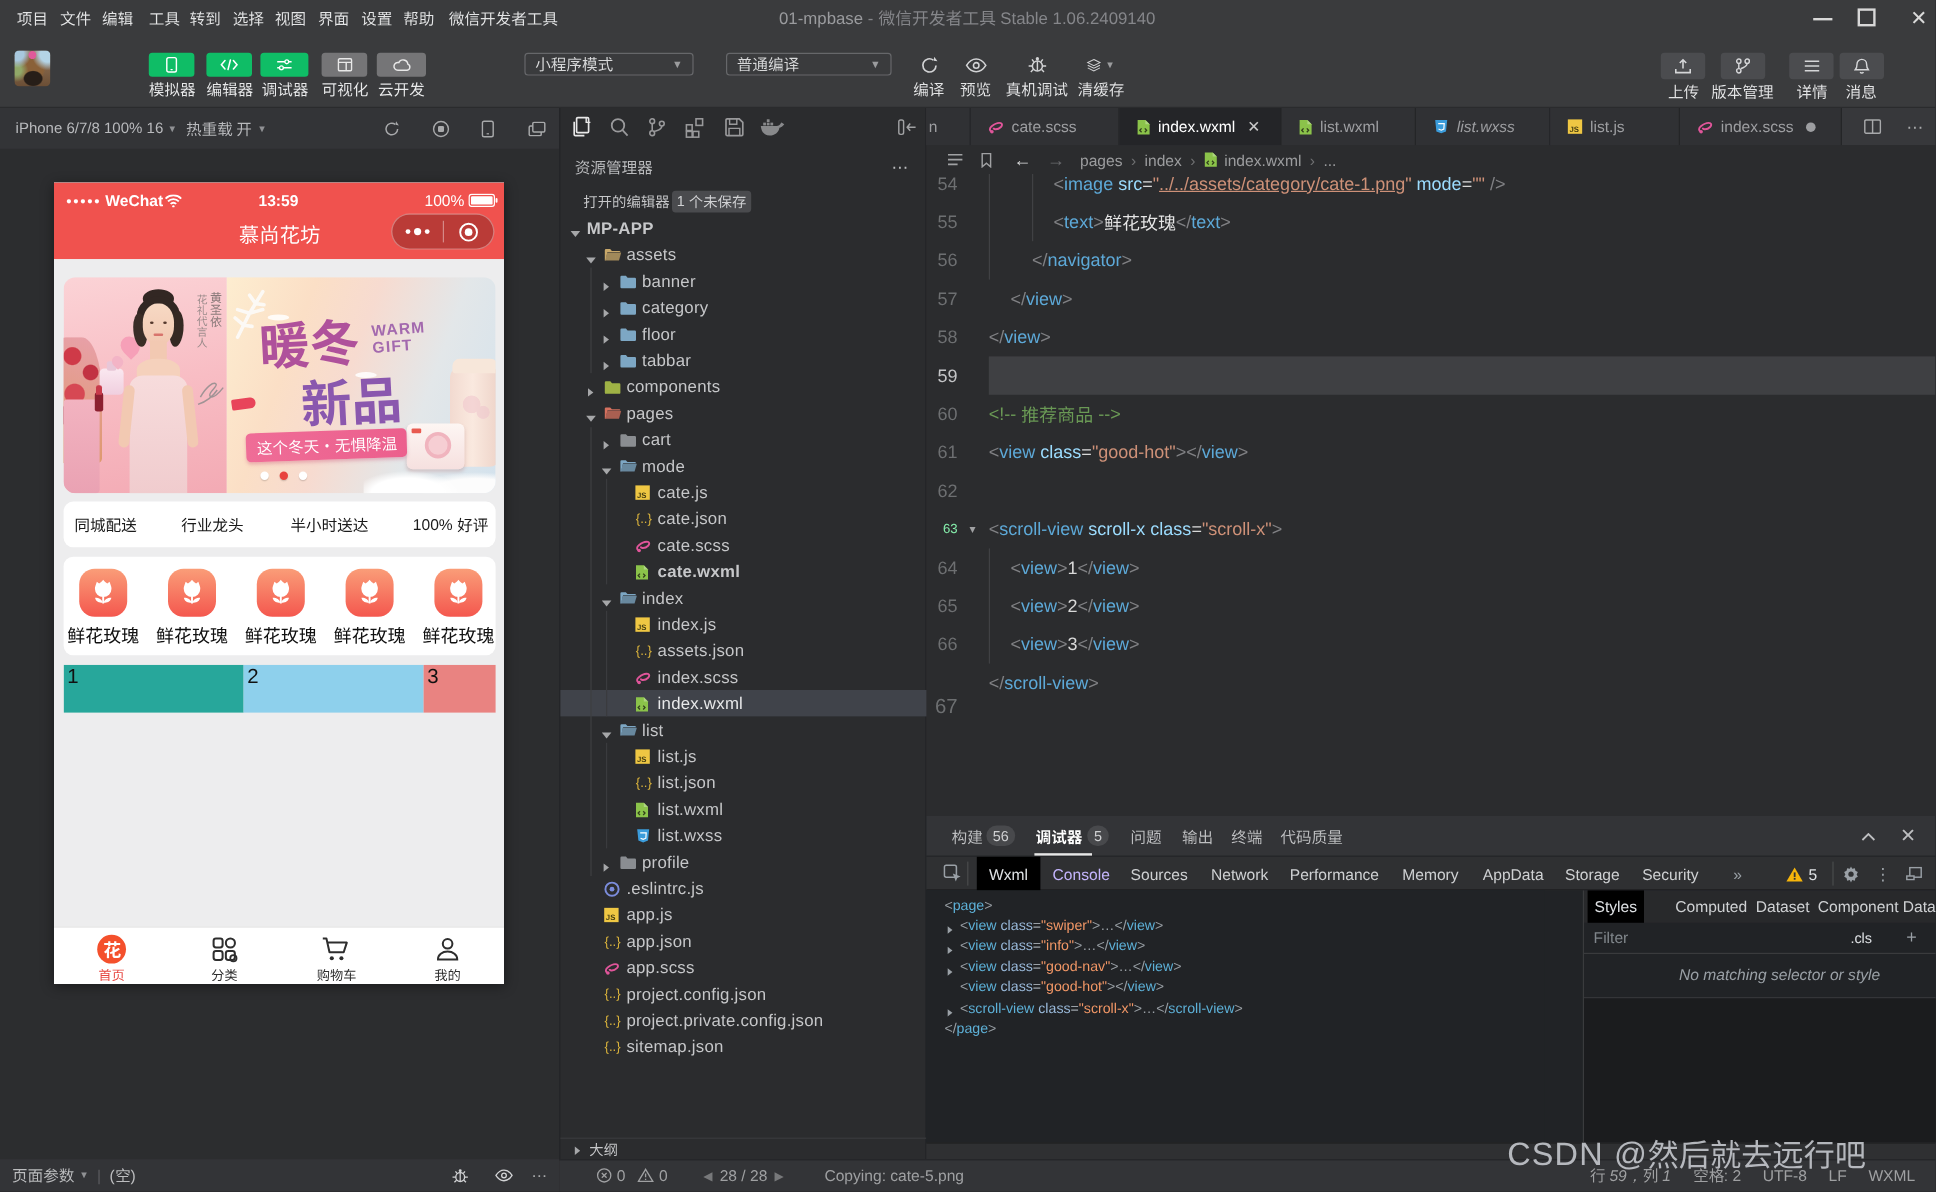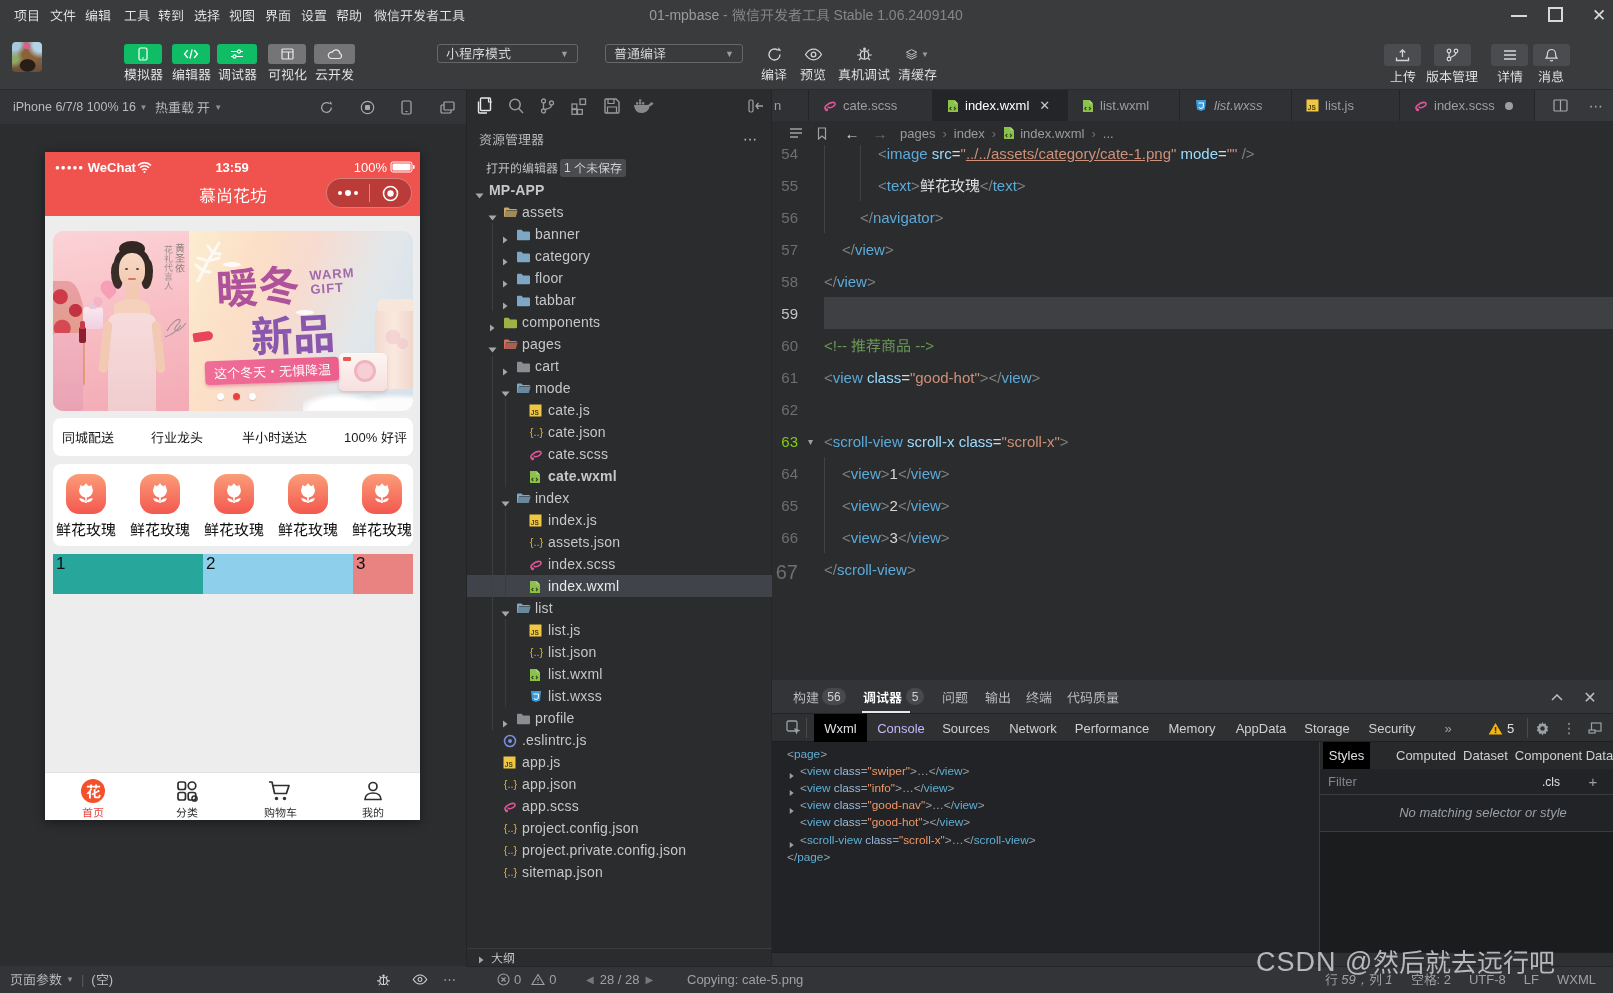--- a/index.html
+++ b/index.html
@@ -984,30 +984,30 @@
     <div class="abs mono" style="left:0px;top:120px;width:26px;height:32px;display:flex;align-items:center;justify-content:flex-end;color:#6d6f71;font-size:15px;">58</div>
     <div class="abs mono" style="left:52px;top:120px;width:780px;height:32px;display:flex;align-items:center;white-space:pre;font-size:15px;"><span style="color:#808184;">&lt;/</span><span style="color:#5da9d8;">view</span><span style="color:#808184;">&gt;</span></div>
     <div class="abs mono" style="left:0px;top:152px;width:26px;height:32px;display:flex;align-items:center;justify-content:flex-end;color:#c4c5c7;font-size:15px;">59</div>
     <div class="abs mono" style="left:0px;top:184px;width:26px;height:32px;display:flex;align-items:center;justify-content:flex-end;color:#6d6f71;font-size:15px;">60</div>
     <div class="abs mono" style="left:52px;top:184px;width:780px;height:32px;display:flex;align-items:center;white-space:pre;font-size:15px;"><span style="color:#6a9955;">&lt;!-- </span><svg class="zh " style="vertical-align:-1.8px;" width="60.0" height="15" viewBox="0 -880 4000 1000">
         <path transform="scale(1,-1)" fill="#6a9955" d="M32 307Q91 324 174 350Q258 375 345 402L356 333Q277 308 196 282Q116 255 51 234ZM40 641H354V571H40ZM169 839H242V12Q242 -19 234 -36Q226 -54 207 -63Q188 -73 158 -76Q128 -78 79 -78Q78 -63 72 -42Q65 -22 57 -5Q89 -6 116 -6Q142 -7 151 -6Q160 -6 164 -2Q169 2 169 12ZM455 461H919V394H455ZM456 262H918V195H456ZM458 59H954V-11H458ZM502 834 573 816Q547 736 512 658Q476 581 435 514Q394 446 349 394Q344 401 334 411Q323 421 312 432Q301 442 293 448Q337 495 376 556Q415 618 448 689Q480 760 502 834ZM503 661H934V592H503V-80H431V602L488 661ZM672 624H743V22H672ZM641 807 706 832Q729 798 750 758Q771 717 780 686L713 657Q703 688 682 730Q662 772 641 807Z M1061 564H1936V496H1061ZM1415 413H1826V352H1415ZM1340 211H1950V146H1340ZM1381 658 1452 639Q1390 489 1294 366Q1197 244 1079 164Q1075 171 1066 182Q1056 194 1046 205Q1036 216 1028 223Q1143 296 1234 409Q1326 522 1381 658ZM1615 278H1687V0Q1687 -29 1680 -44Q1672 -59 1650 -68Q1628 -75 1591 -76Q1554 -78 1499 -78Q1497 -64 1490 -46Q1482 -28 1475 -14Q1517 -15 1551 -15Q1585 -15 1596 -15Q1607 -14 1611 -11Q1615 -8 1615 2ZM1800 413H1817L1832 417L1878 381Q1833 340 1772 301Q1711 262 1653 236Q1647 246 1635 258Q1623 271 1615 278Q1649 293 1684 314Q1719 334 1750 357Q1781 380 1800 400ZM1282 839H1355V612H1282ZM1644 840H1717V613H1644ZM1053 763H1946V695H1053ZM1199 343 1251 395 1270 389V-80H1199Z M2118 523H2855V459H2190V-78H2118ZM2816 523H2885V3Q2885 -26 2876 -41Q2868 -56 2846 -64Q2824 -72 2784 -73Q2744 -74 2680 -74Q2677 -61 2671 -45Q2665 -29 2657 -16Q2688 -17 2716 -17Q2745 -17 2766 -16Q2786 -16 2793 -16Q2806 -16 2811 -12Q2816 -7 2816 4ZM2352 277H2682V49H2352V104H2619V221H2352ZM2314 277H2378V1H2314ZM2061 732H2940V667H2061ZM2274 643 2341 666Q2358 640 2377 608Q2396 576 2405 554L2336 526Q2326 549 2308 582Q2291 616 2274 643ZM2659 660 2739 642Q2714 601 2686 560Q2659 518 2636 489L2573 507Q2588 528 2604 555Q2620 582 2634 610Q2649 638 2659 660ZM2441 825 2513 844Q2529 813 2544 778Q2560 742 2568 716L2493 692Q2485 719 2470 756Q2455 794 2441 825ZM2560 404 2603 449Q2636 427 2673 400Q2710 373 2744 347Q2779 321 2801 302L2756 250Q2735 270 2701 298Q2667 325 2630 353Q2593 381 2560 404ZM2395 442 2451 416Q2425 386 2392 355Q2358 324 2322 296Q2287 267 2255 245Q2253 252 2246 263Q2240 274 2233 286Q2226 298 2220 305Q2265 332 2313 369Q2361 406 2395 442Z M3302 726V536H3701V726ZM3229 797H3778V464H3229ZM3083 357H3439V-71H3364V286H3155V-80H3083ZM3549 357H3925V-74H3849V286H3621V-80H3549ZM3116 47H3395V-26H3116ZM3585 47H3882V-26H3585Z"></path>
       </svg><span style="color:#6a9955;"> --&gt;</span></div>
     <div class="abs mono" style="left:0px;top:216px;width:26px;height:32px;display:flex;align-items:center;justify-content:flex-end;color:#6d6f71;font-size:15px;">61</div>
     <div class="abs mono" style="left:52px;top:216px;width:780px;height:32px;display:flex;align-items:center;white-space:pre;font-size:15px;"><span style="color:#808184;">&lt;</span><span style="color:#5da9d8;">view</span><span style="color:#d8d8d8;"> </span><span style="color:#9cdcfe;">class</span><span style="color:#d8d8d8;">=</span><span style="color:#ce9178;">"</span><span style="color:#ce9178;">good-hot</span><span style="color:#ce9178;">"</span><span style="color:#808184;">&gt;&lt;/</span><span style="color:#5da9d8;">view</span><span style="color:#808184;">&gt;</span></div>
     <div class="abs mono" style="left:0px;top:248px;width:26px;height:32px;display:flex;align-items:center;justify-content:flex-end;color:#6d6f71;font-size:15px;">62</div>
-    <div class="abs mono" style="left:0px;top:280px;width:26px;height:32px;display:flex;align-items:center;justify-content:flex-end;color:#84cc16;font-size:15px;">63</div>
+    <div class="abs mono" style="left:0px;top:280px;width:26px;height:32px;display:flex;align-items:center;justify-content:flex-end;color:#86efac;font-size:11px;">63</div>
     <div class="abs" style="left:36px;top:280px;width:14px;height:32px;display:flex;align-items:center;color:#a0a1a3;font-size:10px;">▾</div>
     <div class="abs mono" style="left:52px;top:280px;width:780px;height:32px;display:flex;align-items:center;white-space:pre;font-size:15px;"><span style="color:#808184;">&lt;</span><span style="color:#5da9d8;">scroll-view</span><span style="color:#d8d8d8;"> </span><span style="color:#9cdcfe;">scroll-x</span><span style="color:#d8d8d8;"> </span><span style="color:#9cdcfe;">class</span><span style="color:#d8d8d8;">=</span><span style="color:#ce9178;">"</span><span style="color:#ce9178;">scroll-x</span><span style="color:#ce9178;">"</span><span style="color:#808184;">&gt;</span></div>
     <div class="abs mono" style="left:0px;top:312px;width:26px;height:32px;display:flex;align-items:center;justify-content:flex-end;color:#6d6f71;font-size:15px;">64</div>
     <div class="abs mono" style="left:70px;top:312px;width:780px;height:32px;display:flex;align-items:center;white-space:pre;font-size:15px;"><span style="color:#808184;">&lt;</span><span style="color:#5da9d8;">view</span><span style="color:#808184;">&gt;</span><span style="color:#d8d8d8;">1</span><span style="color:#808184;">&lt;/</span><span style="color:#5da9d8;">view</span><span style="color:#808184;">&gt;</span></div>
     <div class="abs mono" style="left:0px;top:344px;width:26px;height:32px;display:flex;align-items:center;justify-content:flex-end;color:#6d6f71;font-size:15px;">65</div>
     <div class="abs mono" style="left:70px;top:344px;width:780px;height:32px;display:flex;align-items:center;white-space:pre;font-size:15px;"><span style="color:#808184;">&lt;</span><span style="color:#5da9d8;">view</span><span style="color:#808184;">&gt;</span><span style="color:#d8d8d8;">2</span><span style="color:#808184;">&lt;/</span><span style="color:#5da9d8;">view</span><span style="color:#808184;">&gt;</span></div>
     <div class="abs mono" style="left:0px;top:376px;width:26px;height:32px;display:flex;align-items:center;justify-content:flex-end;color:#6d6f71;font-size:15px;">66</div>
     <div class="abs mono" style="left:70px;top:376px;width:780px;height:32px;display:flex;align-items:center;white-space:pre;font-size:15px;"><span style="color:#808184;">&lt;</span><span style="color:#5da9d8;">view</span><span style="color:#808184;">&gt;</span><span style="color:#d8d8d8;">3</span><span style="color:#808184;">&lt;/</span><span style="color:#5da9d8;">view</span><span style="color:#808184;">&gt;</span></div>
-    <div class="abs mono" style="left:0px;top:411px;width:26px;height:32px;display:flex;align-items:center;justify-content:flex-end;color:#6d6f71;font-size:20px;">67</div>
+    <div class="abs mono" style="left:0px;top:428px;width:26px;height:32px;display:flex;align-items:center;justify-content:flex-end;color:#6d6f71;font-size:17px;">67</div>
     <div class="abs mono" style="left:52px;top:408px;width:780px;height:32px;display:flex;align-items:center;white-space:pre;font-size:15px;"><span style="color:#808184;">&lt;/</span><span style="color:#5da9d8;">scroll-view</span><span style="color:#808184;">&gt;</span></div>
     <div class="abs" style="left:52px;top:-8px;width:1px;height:96px;background:#404144;"></div>
     <div class="abs" style="left:88px;top:-8px;width:1px;height:64px;background:#404144;"></div>
     <div class="abs" style="left:52px;top:312px;width:1px;height:96px;background:#404144;"></div>
   </div>
 <div class="abs" style="left:772px;top:680px;width:841px;height:272px;background:#212326;">
     <div class="abs" style="left:0px;top:0px;width:841px;height:34px;background:#333437;border-bottom:1px solid #222325;">
       <div class="abs" style="left:21px;top:0px;width:60px;height:34px;display:flex;align-items:center;">
         <svg class="zh " style="vertical-align:-1.6px;" width="26.0" height="13" viewBox="0 -880 2000 1000">
           <path transform="scale(1,-1)" fill="#bdbec0" d="M516 840 590 824Q571 751 544 680Q518 610 486 549Q455 488 419 441Q412 447 400 456Q389 465 378 474Q366 482 357 487Q393 530 423 586Q453 643 476 708Q500 773 516 840ZM507 676H893V606H474ZM864 676H938Q938 676 938 668Q938 661 938 652Q937 642 937 637Q932 460 926 340Q920 219 912 142Q905 66 895 24Q885 -18 871 -37Q856 -58 838 -66Q821 -74 797 -77Q774 -80 739 -80Q704 -79 667 -77Q666 -61 660 -40Q653 -19 644 -2Q684 -6 718 -6Q751 -7 766 -7Q780 -8 788 -5Q797 -2 804 8Q816 22 825 62Q834 103 840 178Q847 254 853 372Q859 490 864 659ZM430 138 427 195 461 219 718 264Q720 251 724 234Q727 216 730 207Q637 189 581 177Q525 165 495 158Q465 151 452 146Q438 142 430 138ZM430 138Q429 145 424 158Q420 170 416 183Q411 196 407 205Q419 208 430 224Q441 241 454 265Q460 277 472 304Q485 332 500 370Q515 408 530 452Q544 495 554 538L626 517Q607 456 583 394Q559 333 532 278Q504 223 477 178V176Q477 176 470 172Q463 169 454 163Q444 157 437 150Q430 144 430 138ZM632 376 687 396Q707 358 726 314Q745 269 760 228Q776 186 784 155L724 130Q716 162 702 204Q687 247 668 292Q650 337 632 376ZM50 647H387V577H50ZM199 840H271V-79H199ZM197 602 242 586Q230 524 212 460Q194 395 172 332Q150 270 124 216Q99 162 72 124Q69 135 62 148Q55 162 47 175Q39 188 32 197Q58 230 82 277Q107 324 130 379Q152 434 169 492Q186 549 197 602ZM268 534Q276 524 294 498Q312 473 332 442Q353 412 370 386Q387 360 394 348L347 293Q338 312 322 342Q307 371 290 402Q273 434 257 462Q241 489 231 505Z M1330 620H1945V561H1330ZM1379 345H1899V288H1379ZM1337 209H1937V149H1337ZM1581 840H1652V49H1581ZM1394 755H1876V422H1387V483H1809V695H1394ZM1064 778H1292V711H1064ZM1137 492H1290V425H1128ZM1264 492H1278L1292 493L1334 483Q1311 270 1248 131Q1186 -8 1092 -80Q1087 -72 1077 -62Q1067 -53 1056 -44Q1045 -34 1037 -30Q1129 36 1187 162Q1245 288 1264 477ZM1134 343Q1165 238 1214 173Q1263 108 1329 73Q1395 38 1477 26Q1559 13 1654 13Q1666 13 1696 13Q1726 13 1765 13Q1804 13 1844 13Q1883 13 1915 13Q1947 13 1962 14Q1956 6 1950 -6Q1945 -19 1940 -32Q1935 -45 1933 -55H1881H1653Q1544 -55 1454 -40Q1364 -25 1292 15Q1220 55 1166 129Q1113 203 1078 322ZM1097 393Q1095 401 1089 412Q1083 423 1077 435Q1071 447 1066 454Q1080 457 1097 474Q1114 491 1129 515Q1140 530 1164 570Q1187 610 1214 664Q1241 717 1262 771V776L1290 789L1338 758Q1294 665 1246 580Q1197 494 1151 433V432Q1151 432 1143 428Q1135 424 1124 418Q1113 412 1105 406Q1097 399 1097 393Z"></path>

